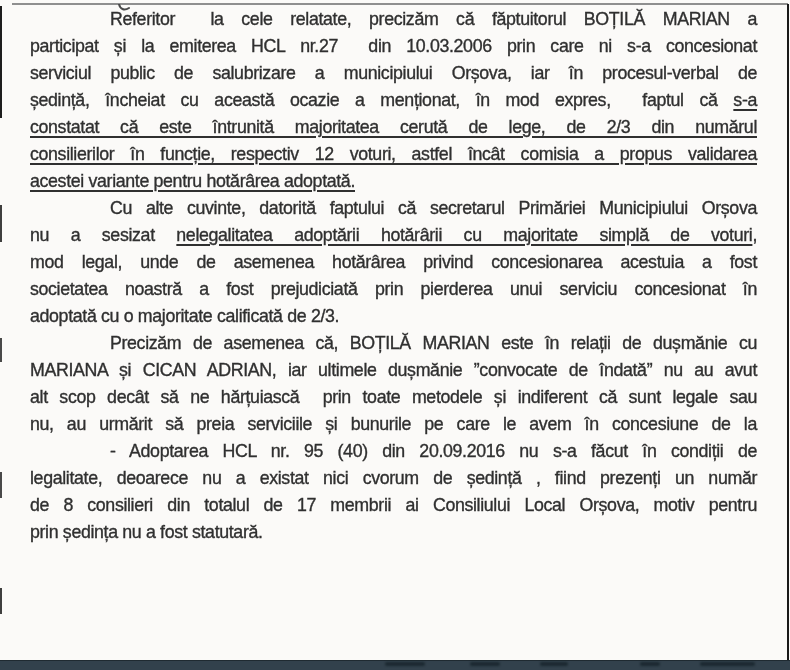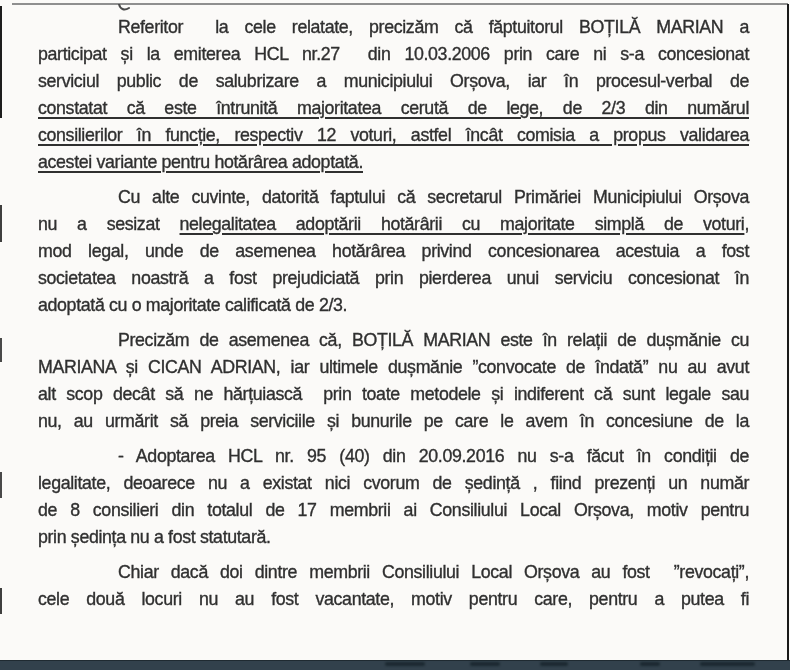--- a/index.html
+++ b/index.html
@@ -17,21 +17,21 @@
     background:var(--paper);
     font-family:"Liberation Sans","DejaVu Sans",sans-serif;
   }
   
   .page-text{
     position:absolute;left:30px;right:33px;top:6px;
     font-size:17.8px;line-height:27px;letter-spacing:-0.35px;
     color:var(--ink);
     -webkit-text-stroke:0.35px var(--ink);
   }
-  .para{margin:8px;padding:0;}
+  .para{margin:0;padding:0;}
   .line{
     text-align:justify;
     text-align-last:justify;
     min-height:27px;
   }
   .line.nojust{text-align-last:left;}
   .line.indent{text-indent:80px;}
   .u{
     text-decoration:underline;
     text-decoration-thickness:1.7px;
@@ -74,20 +74,21 @@
 <div class="ldash" style="top:205px;height:37px;opacity:.85;"></div>
 <div class="ldash" style="top:338px;height:24px;opacity:.8;"></div>
 <div class="ldash" style="top:472px;height:26px;opacity:.8;"></div>
 <div class="ldash" style="top:588px;height:26px;opacity:.85;"></div>
 
 <div class="page-text">
     <div class="para">
       <div class="line indent"><span>Referitor&nbsp; la cele relatate, precizăm că făptuitorul BOȚILĂ MARIAN a</span></div>
       <div class="line"><span>participat și la emiterea HCL nr.27&nbsp; din 10.03.2006 prin care ni s-a concesionat</span></div>
       <div class="line"><span>serviciul public de salubrizare a municipiului Orșova, iar în procesul-verbal de</span></div>
+      <div class="line"><span>ședință, încheiat cu această ocazie a menționat, în mod expres,&nbsp; faptul că </span><span class="u">s-a</span></div>
       <div class="line"><span class="u">constatat că este întrunită majoritatea cerută de lege, de 2/3 din numărul</span></div>
       <div class="line"><span class="u">consilierilor în funcție, respectiv 12 voturi, astfel încât comisia a propus validarea</span></div>
       <div class="line nojust"><span class="u">acestei variante pentru hotărârea adoptată.</span></div>
     </div>
     <div class="para">
       <div class="line indent"><span>Cu alte cuvinte, datorită faptului că secretarul Primăriei Municipiului Orșova</span></div>
       <div class="line"><span>nu a sesizat </span><span class="u">nelegalitatea adoptării hotărârii cu majoritate simplă de voturi</span><span>,</span></div>
       <div class="line"><span>mod legal, unde de asemenea hotărârea privind concesionarea acestuia a fost</span></div>
       <div class="line"><span>societatea noastră a fost prejudiciată prin pierderea unui serviciu concesionat în</span></div>
       <div class="line nojust"><span>adoptată cu o majoritate calificată de 2/3.</span></div>
@@ -97,24 +98,20 @@
       <div class="line"><span>MARIANA și CICAN ADRIAN, iar ultimele dușmănie ”convocate de îndată” nu au avut</span></div>
       <div class="line"><span>alt scop decât să ne hărțuiască&nbsp; prin toate metodele și indiferent că sunt legale sau</span></div>
       <div class="line"><span>nu, au urmărit să preia serviciile și bunurile pe care le avem în concesiune de la</span></div>
     </div>
     <div class="para">
       <div class="line indent"><span>- Adoptarea HCL nr. 95 (40) din 20.09.2016 nu s-a făcut în condiții de</span></div>
       <div class="line"><span>legalitate, deoarece nu a existat nici cvorum de ședință , fiind prezenți un număr</span></div>
       <div class="line"><span>de 8 consilieri din totalul de 17 membrii ai Consiliului Local Orșova, motiv pentru</span></div>
       <div class="line nojust"><span>prin ședința nu a fost statutară.</span></div>
     </div>
-    <div class="para">
-      <div class="line indent"><span>Chiar dacă doi dintre membrii Consiliului Local Orșova au fost&nbsp; ”revocați”,</span></div>
-      <div class="line"><span>cele două locuri nu au fost vacantate, motiv pentru care, pentru a putea fi</span></div>
-    </div>
   </div>
 
 <div class="bottom-bar">
   <div class="smudge" style="left:385px;width:40px;"></div>
   <div class="smudge" style="left:470px;width:30px;"></div>
   <div class="smudge" style="left:540px;width:28px;"></div>
   <div class="smudge" style="left:640px;width:20px;"></div>
   <div class="smudge" style="left:700px;width:55px;"></div>
 </div>
 

